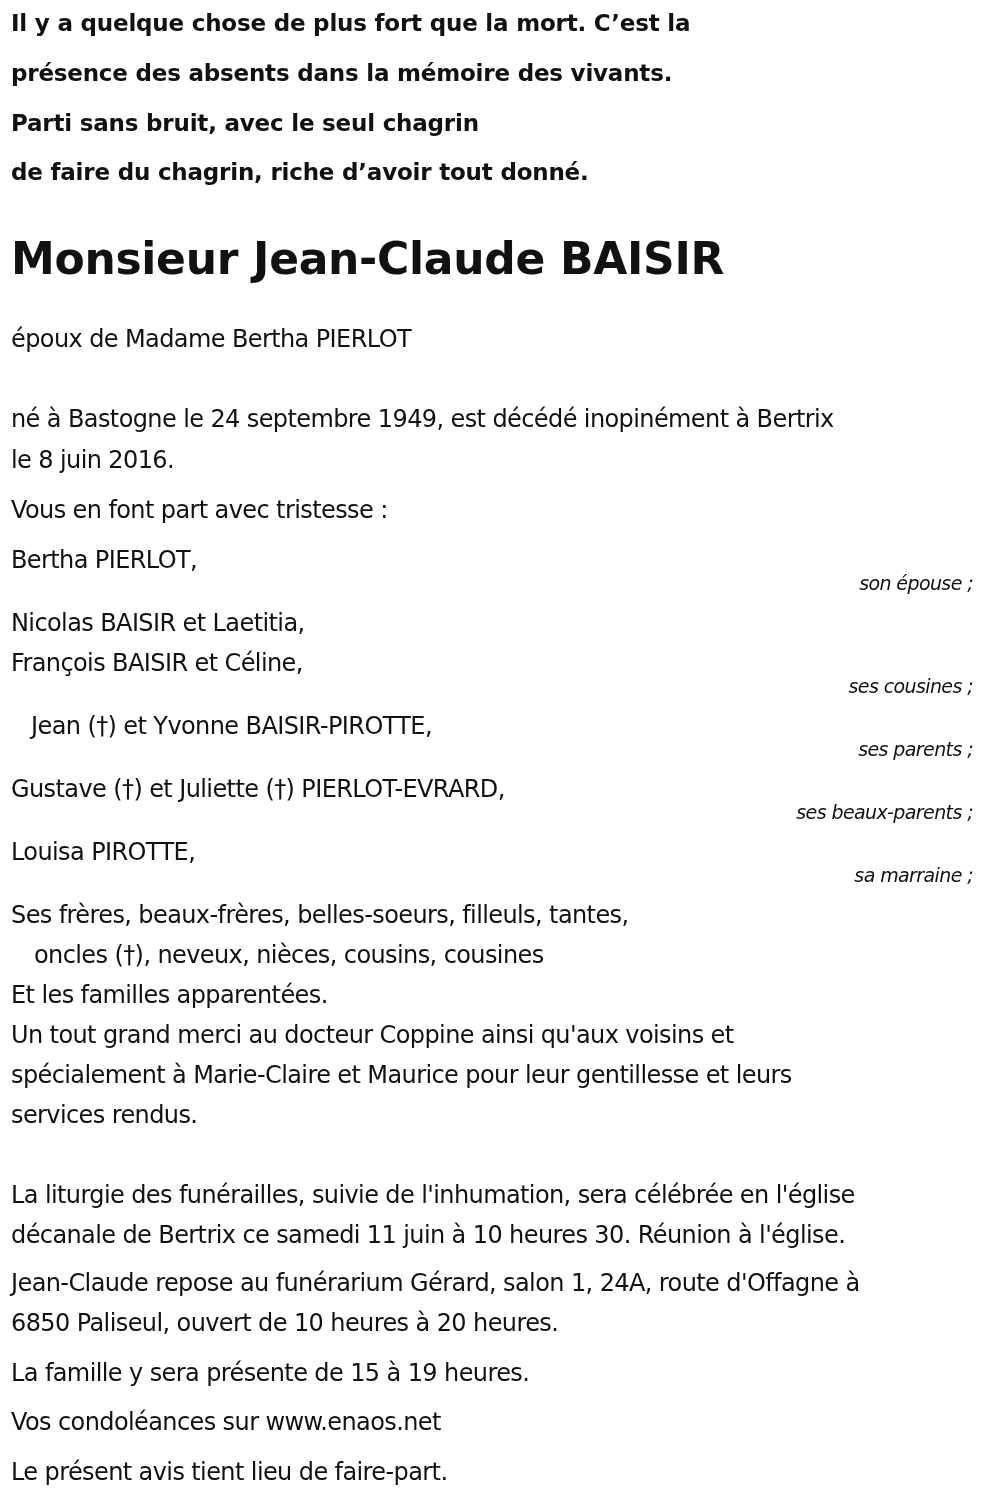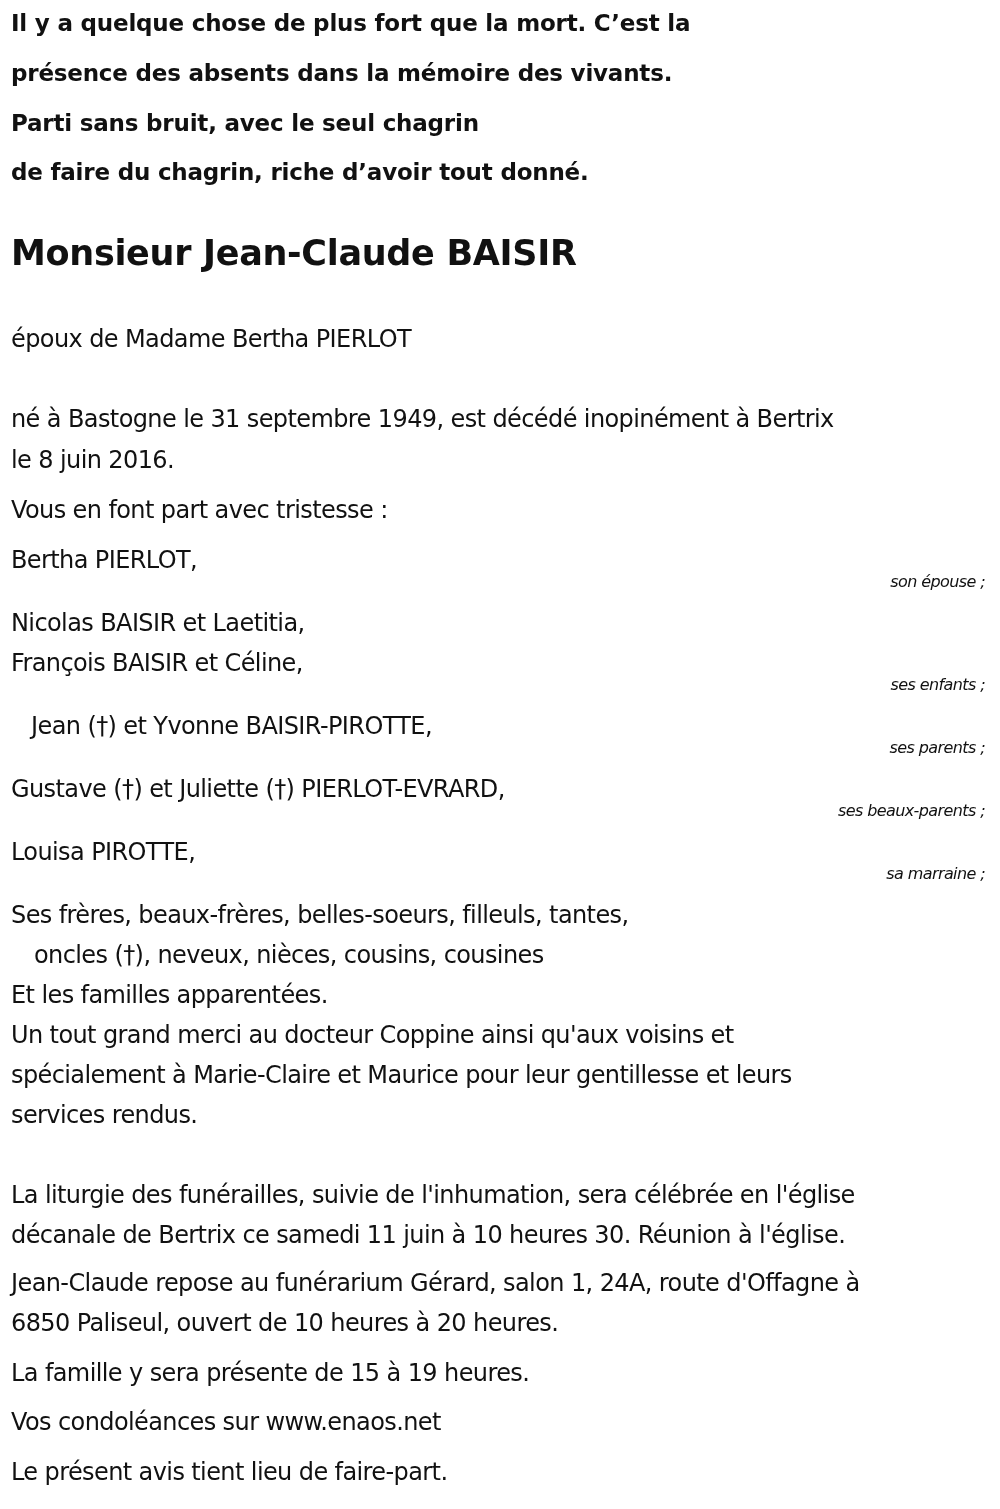--- a/index.html
+++ b/index.html
@@ -13,63 +13,63 @@
   }
   .doc { position: absolute; left: 11px; top: 0; width: 978px; }
   .abs { position: absolute; left: 0; white-space: nowrap; }
   .quote {
     font-weight: bold;
     font-size: 23px;
     letter-spacing: -0.2px;
   }
   .title {
     font-weight: bold;
-    font-size: 35px;
+    font-size: 44px;
     letter-spacing: -0.3px;
   }
   .body {
     font-size: 24px;
     letter-spacing: -0.6px;
     font-weight: normal;
   }
   .rel {
     position: absolute;
-    right: 4px;
+    right: 16px;
     left: auto;
     font-style: italic;
-    font-size: 16px;
+    font-size: 19px;
     letter-spacing: -0.6px;
     white-space: nowrap;
   }
 </style>
 </head>
 <body>
 
 <div class="doc">
 
   <div class="abs quote" style="top:10px;">Il y a quelque chose de plus fort que la mort. C’est la</div>
   <div class="abs quote" style="top:60px;">présence des absents dans la mémoire des vivants.</div>
   <div class="abs quote" style="top:110px;">Parti sans bruit, avec le seul chagrin</div>
   <div class="abs quote" style="top:159px;">de faire du chagrin, riche d’avoir tout donné.</div>
 
   <div class="abs title" style="top:233px;">Monsieur Jean-Claude BAISIR</div>
 
   <div class="abs body" style="top:325px;">époux de Madame Bertha PIERLOT</div>
 
-  <div class="abs body" style="top:405px;">né à Bastogne le 31 septembre 1949, est décédé inopinément à Bertrix</div>
+  <div class="abs body" style="top:405px;">né à Bastogne le 24 septembre 1949, est décédé inopinément à Bertrix</div>
   <div class="abs body" style="top:446px;text-align:right;">le 8 juin 2016.</div>
 
   <div class="abs body" style="top:496px;">Vous en font part avec tristesse :</div>
 
   <div class="abs body" style="top:546px;">Bertha PIERLOT,</div>
   <div class="rel" style="top:572px;">son épouse ;</div>
 
   <div class="abs body" style="top:609px;">Nicolas BAISIR et Laetitia,</div>
   <div class="abs body" style="top:649px;">François BAISIR et Céline,</div>
-  <div class="rel" style="top:675px;">ses enfants ;</div>
+  <div class="rel" style="top:675px;">ses cousines ;</div>
 
   <div class="abs body" style="top:712px;margin-left:20px;">Jean (†) et Yvonne BAISIR-PIROTTE,</div>
   <div class="rel" style="top:738px;">ses parents ;</div>
 
   <div class="abs body" style="top:775px;">Gustave (†) et Juliette (†) PIERLOT-EVRARD,</div>
   <div class="rel" style="top:801px;">ses beaux-parents ;</div>
 
   <div class="abs body" style="top:838px;">Louisa PIROTTE,</div>
   <div class="rel" style="top:864px;">sa marraine ;</div>
 

